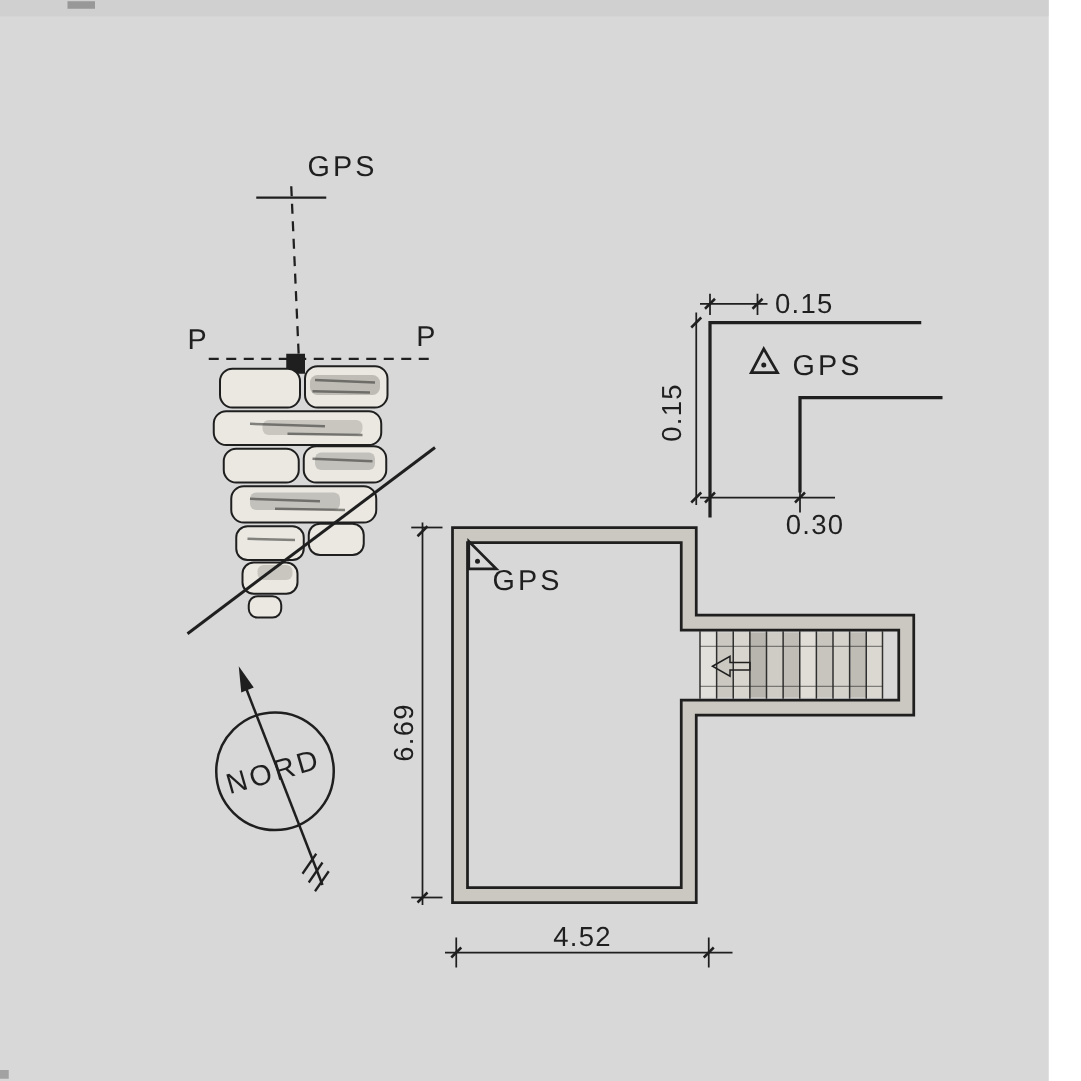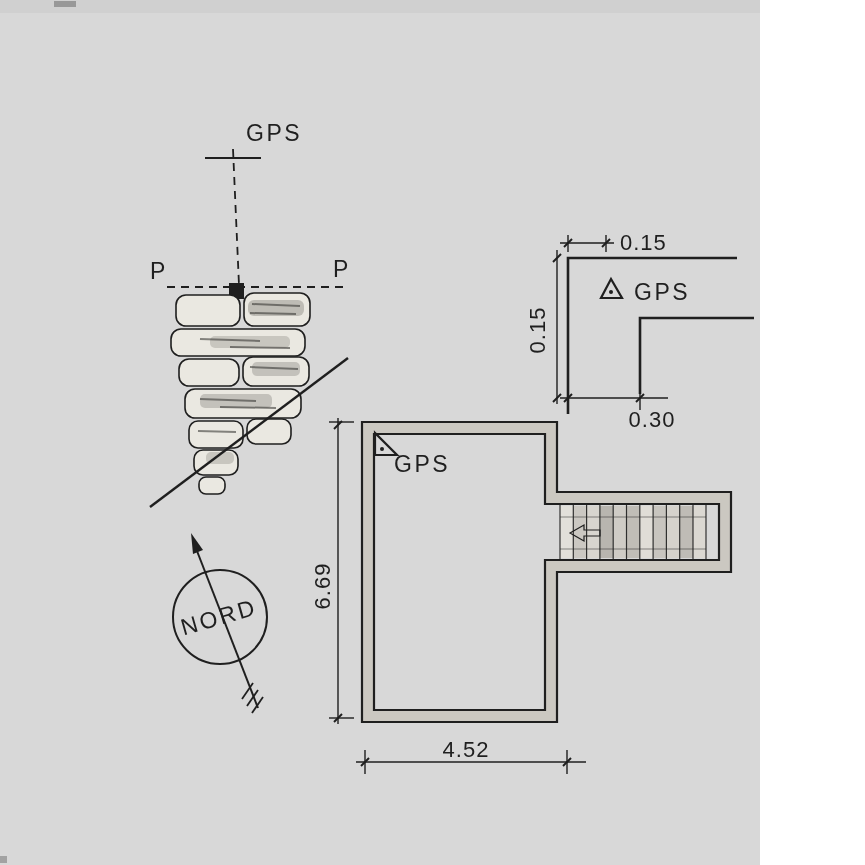--- a/index.html
+++ b/index.html
@@ -1,18 +1,18 @@
 <!DOCTYPE html>
 <html style="--bg: #d8d8d8; --ink: #1f1f1f; --stone: #eae8e1; --wallfill: #cbc8c1; --shade: #8a8781;"><head>
 <meta charset="utf-8">
 <style>
   html,body{margin:0;padding:0;}
   .stage{
     position:relative;
-    width:760px;height:865px;
+    width:839px;height:865px;
     background:var(--bg,#d8d8d8);
     overflow:hidden;
     font-family:"Liberation Sans", sans-serif;
   }
   svg{position:absolute;left:0;top:0;}
   .ink{stroke:var(--ink,#1f1f1f);fill:none;}
   .inkfill{fill:var(--ink,#1f1f1f);stroke:none;}
   .dash{stroke-dasharray:8 6;}
   .t{font-family:"Liberation Sans",sans-serif;font-size:23px;fill:var(--ink,#1f1f1f);letter-spacing:2.5px;}
   .tn{font-size:22px;letter-spacing:1px;}

